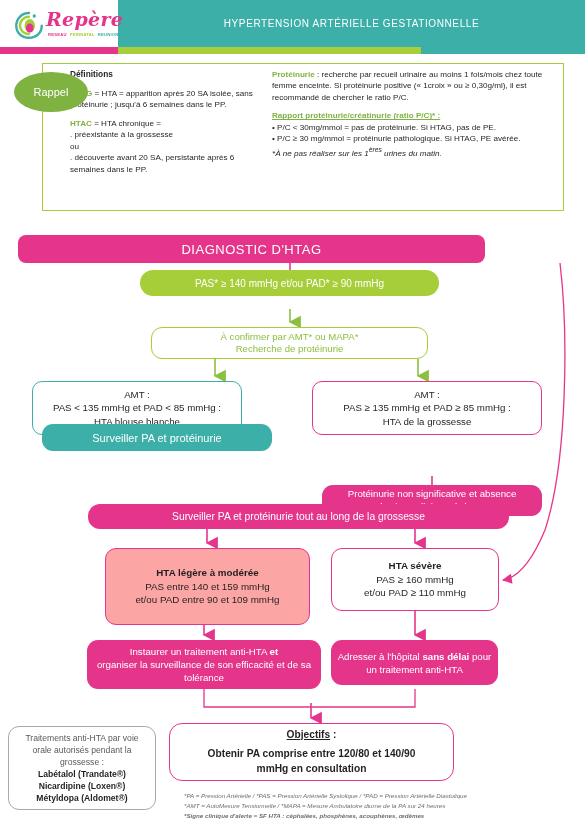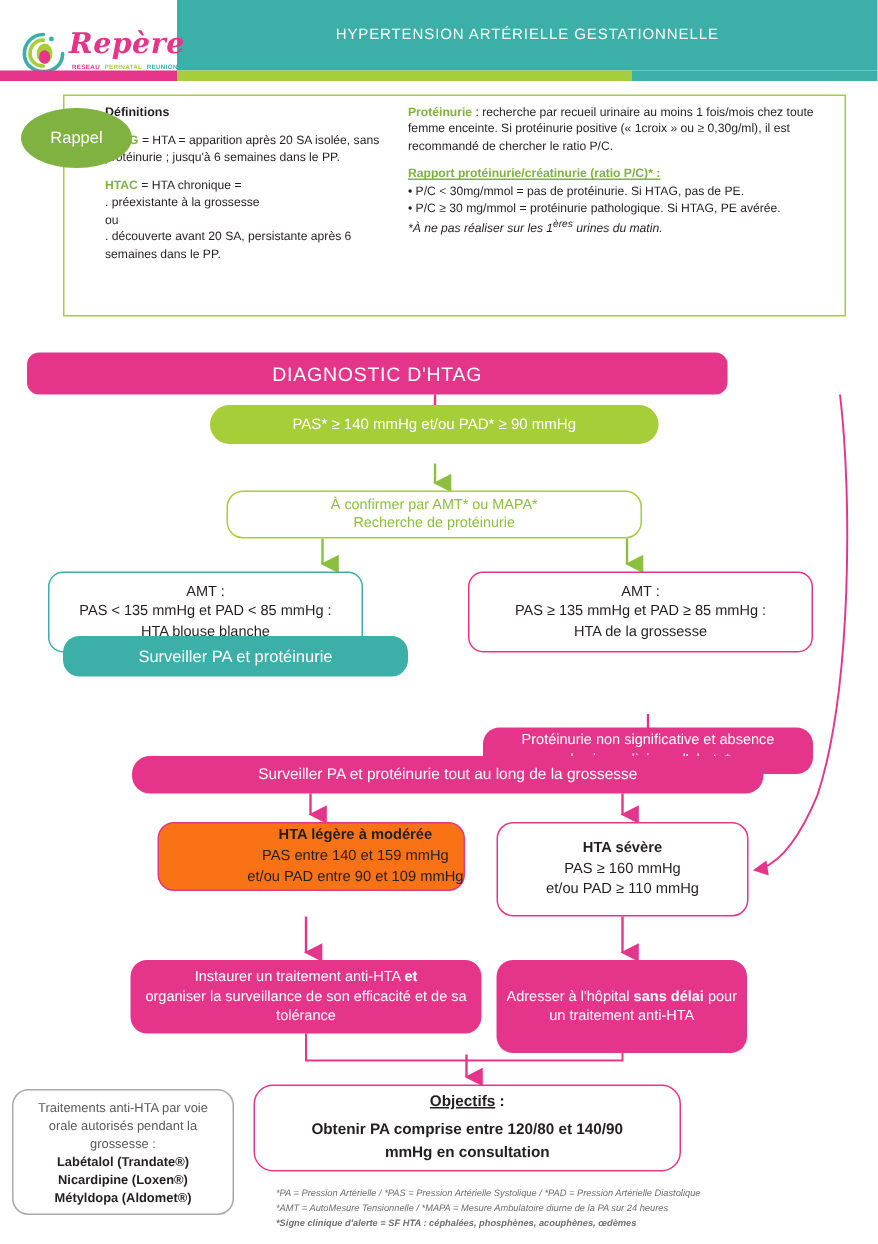--- a/index.html
+++ b/index.html
@@ -16,21 +16,21 @@
   #header-title{
     left:118px;top:0;width:467px;height:47px;
     display:flex;align-items:center;justify-content:center;
     color:#ffffff;font-size:10px;letter-spacing:.6px;font-weight:400;
   }
   #rule-pink{left:0;top:47px;width:118px;height:7px;background:#E5358B;}
   #rule-green{left:118px;top:47px;width:303px;height:7px;background:#A6CE39;}
   #rule-teal{left:421px;top:47px;width:164px;height:7px;background:#3BAFA8;}
 
   
-  #logo{left:8px;top:14px;width:110px;height:42px;}
+  #logo{left:8px;top:4px;width:110px;height:42px;}
   #logo-mark{left:6px;top:6px;width:30px;height:30px;}
   #logo-word{
     left:38px;top:4px;width:72px;height:26px;
     color:#E5358B;font-family:"DejaVu Serif",serif;font-style:italic;
     font-size:19px;font-weight:700;letter-spacing:.3px;
   }
   #logo-sub{
     left:40px;top:28px;width:72px;height:8px;
     font-size:4.2px;font-weight:700;letter-spacing:.2px;color:#E5358B;
     display:flex;gap:3px;
@@ -88,33 +88,33 @@
   }
   #n-prot{
     left:322px;top:445px;width:220px;height:31px;background:#E5358B;
     border-radius:11px;color:#ffffff;font-size:9.7px;line-height:1.3;margin-top:40px;
   }
   #n-surv-all{
     left:88px;top:504px;width:421px;height:25px;background:#E5358B;
     border-radius:12px;color:#ffffff;font-size:10.3px;
   }
   #n-legere{
-    left:105px;top:548px;width:205px;height:46px;background:#f97316;
-    border:1.2px solid #E5358B;border-radius:11px;font-size:9.8px;line-height:1.4;justify-content:flex-end;
+    left:105px;top:548px;width:205px;height:77px;background:#fca5a5;
+    border:1.2px solid #E5358B;border-radius:11px;font-size:9.8px;line-height:1.4;
   }
   #n-severe{
     left:331px;top:548px;width:168px;height:63px;background:#ffffff;
     border:1.2px solid #E5358B;border-radius:11px;font-size:9.8px;line-height:1.4;
   }
   #n-instaurer{
     left:87px;top:640px;width:234px;height:49px;background:#E5358B;
     border-radius:11px;color:#ffffff;font-size:9.7px;line-height:1.34;justify-content:flex-end;
   }
   #n-adresser{
-    left:331px;top:640px;width:167px;height:62px;background:#E5358B;
+    left:331px;top:640px;width:167px;height:45px;background:#E5358B;
     border-radius:11px;color:#ffffff;font-size:9.7px;line-height:1.34;
   }
   #n-objectifs{
     left:169px;top:723px;width:285px;height:58px;background:#ffffff;
     border:1.6px solid #E5358B;border-radius:13px;font-size:10.2px;line-height:1.42;
   }
   #n-traitements{
     left:8px;top:726px;width:148px;height:84px;background:#ffffff;
     border:1.1px solid #A7A9AC;border-radius:11px;font-size:8.6px;line-height:1.4;
     color:#58595B;

